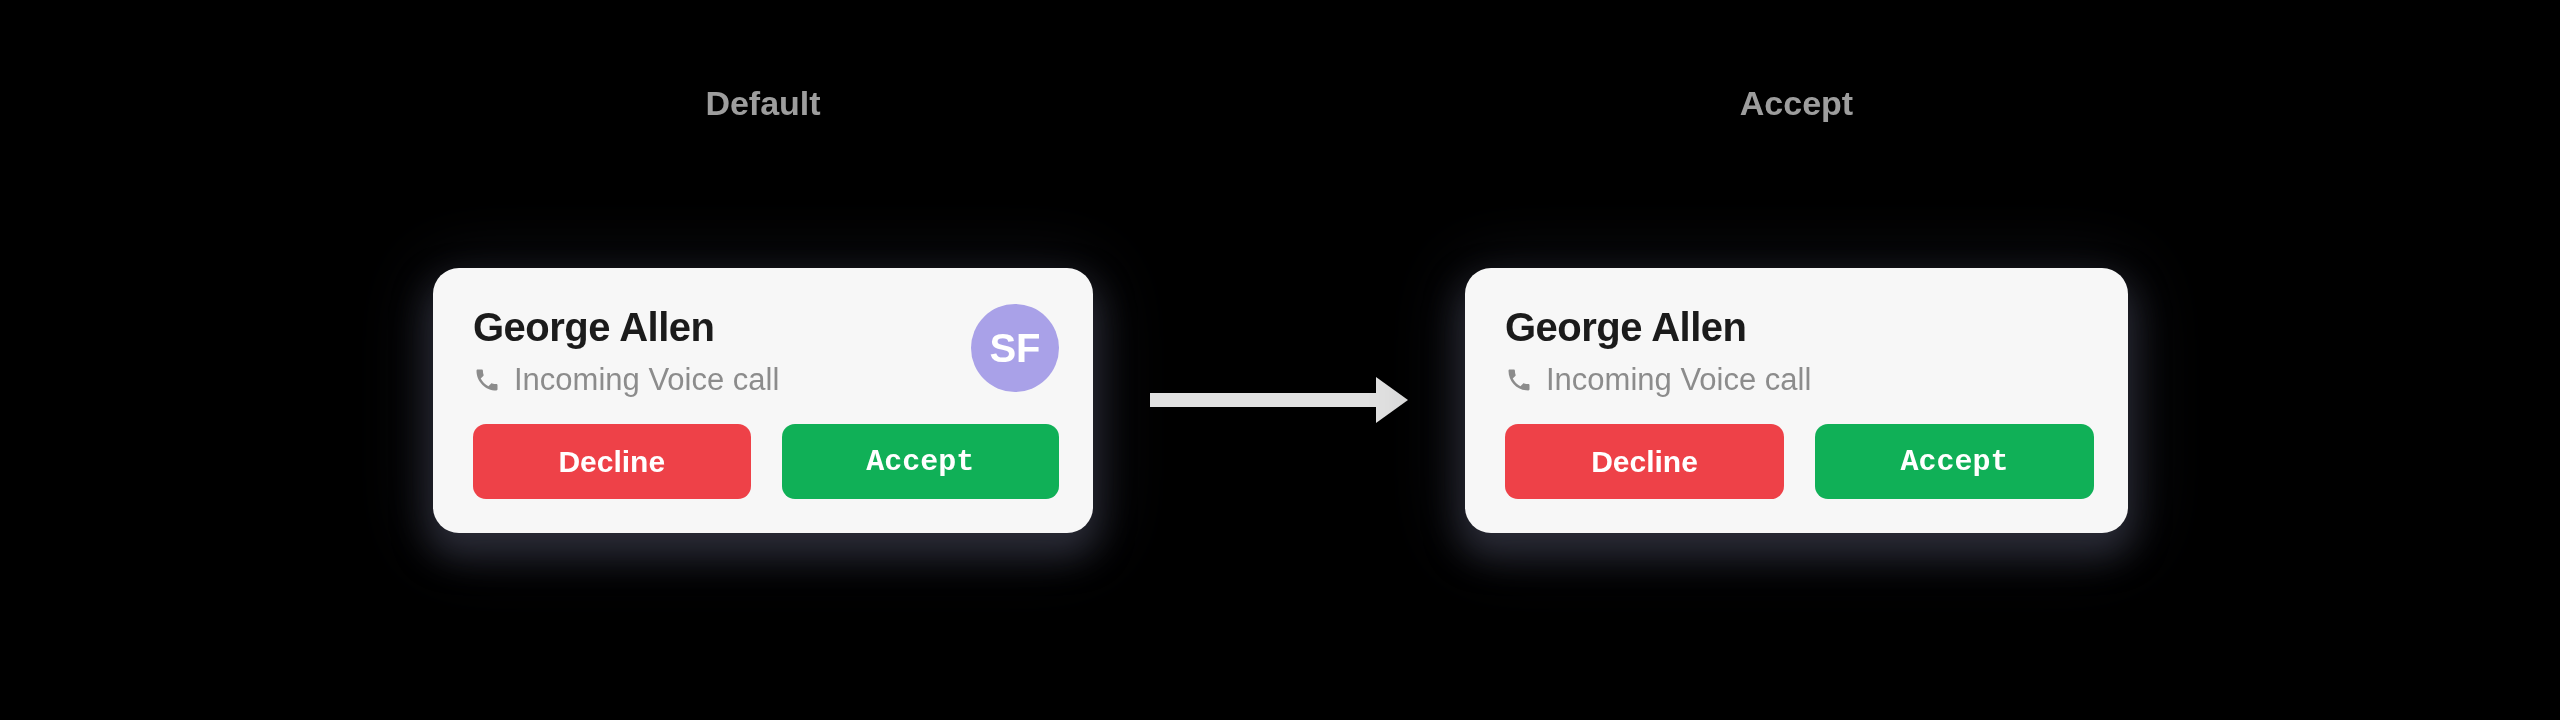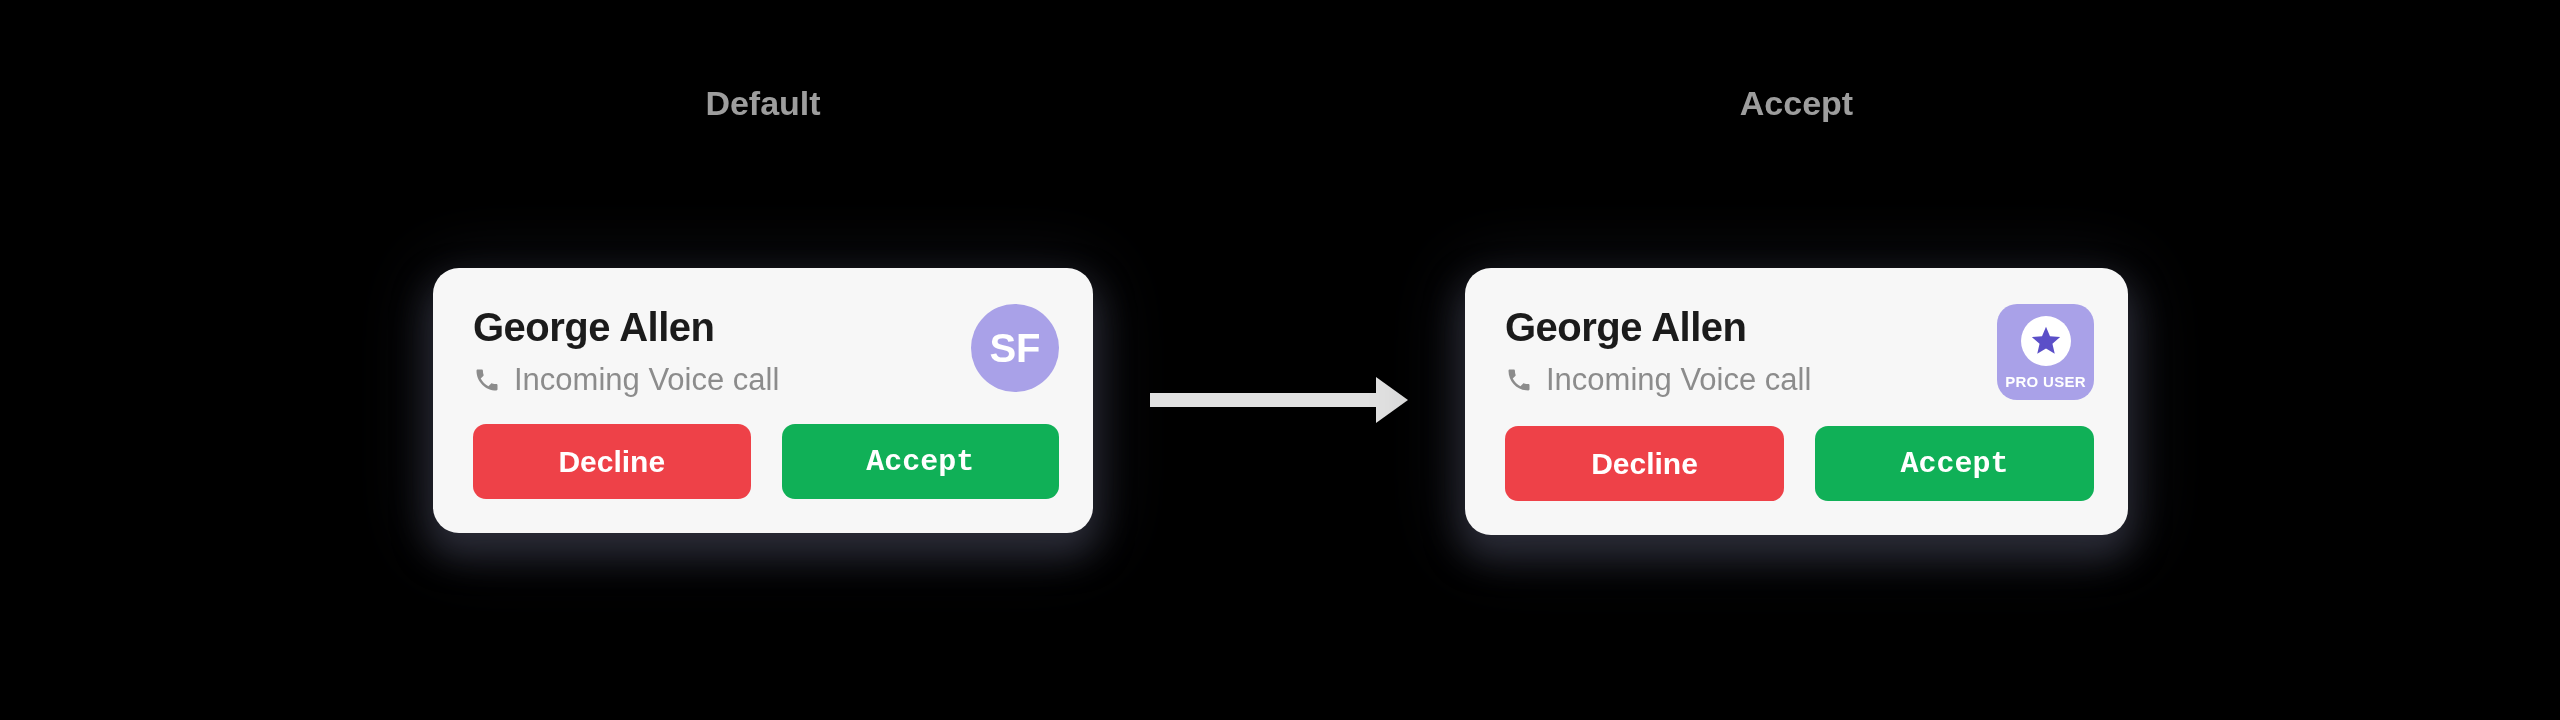--- a/index.html
+++ b/index.html
@@ -197,28 +197,20 @@
       <div class="card-top">
         <div class="card-text">
           <div class="title">George Allen</div>
           <div class="subtitle-row">
             <svg width="28" height="28" viewBox="0 0 24 24">
               <path fill="#8c8c8c" d="M6.62 10.79c1.44 2.83 3.76 5.14 6.59 6.59l2.2-2.2c.27-.27.67-.36 1.02-.24 1.12.37 2.33.57 3.57.57.55 0 1 .45 1 1V20c0 .55-.45 1-1 1-9.39 0-17-7.61-17-17 0-.55.45-1 1-1h3.5c.55 0 1 .45 1 1 0 1.25.2 2.45.57 3.57.11.35.03.74-.25 1.02l-2.2 2.2z"></path>
             </svg>
             <span class="subtitle">Incoming Voice call</span>
           </div>
         </div>
-        <div class="pro-badge">
-          <div class="pro-badge-circle">
-            <svg width="34" height="34" viewBox="0 0 24 24">
-              <path fill="#5b4fc8" d="M12 17.27L18.18 21l-1.64-7.03L22 9.24l-7.19-.61L12 2 9.19 8.63 2 9.24l5.46 4.73L5.82 21z"></path>
-            </svg>
-          </div>
-          <div class="pro-badge-label">PRO USER</div>
-        </div>
       </div>
       <div class="buttons">
         <button class="btn btn-decline">Decline</button>
         <button class="btn btn-accept">Accept</button>
       </div>
     </div>
   </div>
 
 </div>
 

